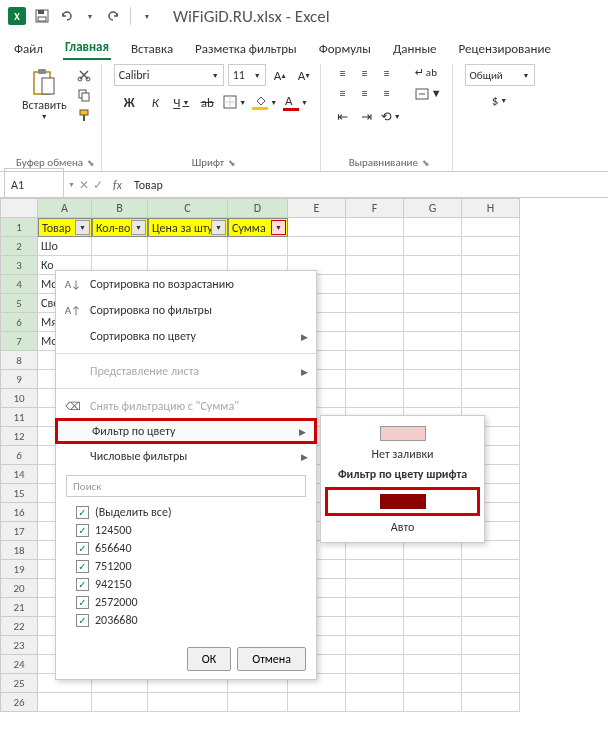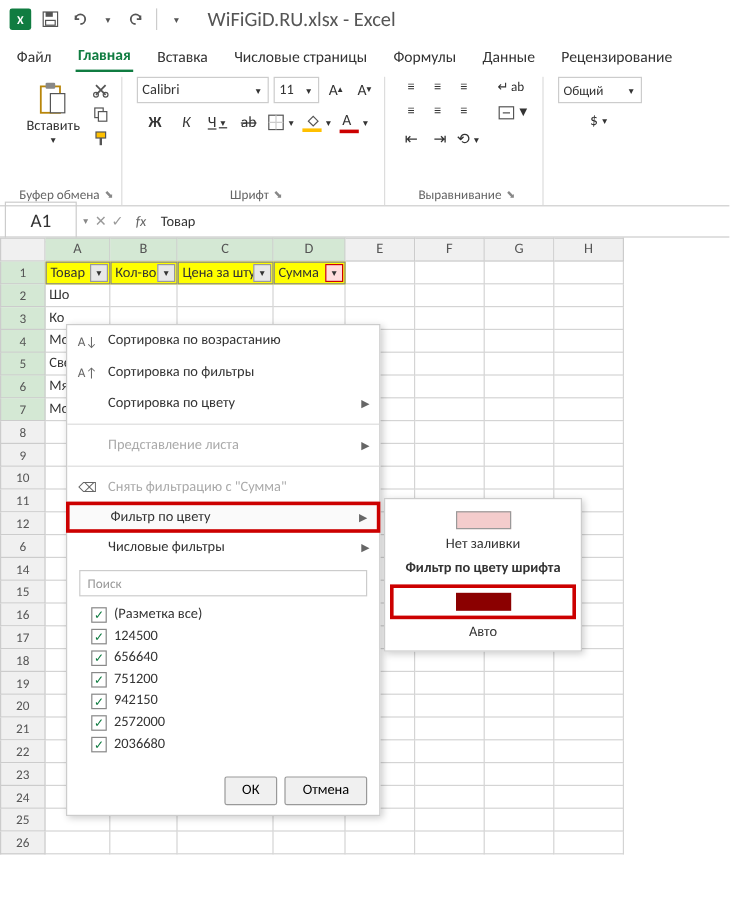--- a/index.html
+++ b/index.html
@@ -31,21 +31,21 @@
 .underl { text-decoration: underline; }
 .strike { text-decoration: line-through; }
 .color-box { border-bottom: 3px solid #ffc000; padding: 0 2px; width: 16px; }
 .color-box2 { border-bottom: 3px solid #c00; padding: 0 2px; width: 16px; }
 .align-grid { display: grid; grid-template-columns: repeat(3, 20px); gap: 2px; margin-bottom: 4px; }
 .align-cell { width: 20px; height: 18px; display: flex; align-items: center; justify-content: center; }
 .align-bot { display: flex; gap: 4px; align-items: center; }
 .wrap-btn { display: flex; align-items: center; gap: 2px; font-size: 11px; padding: 2px 4px; }
 .numfmt { width: 70px; height: 22px; border: 1px solid #ccc; display: flex; align-items: center; justify-content: space-between; padding: 0 4px; font-size: 11px; margin-bottom: 4px; }
 .formulabar { height: 26px; display: flex; align-items: center; border-bottom: 1px solid #ccc; }
-.namebox { width: 60px; height: 22px; border: 1px solid #ccc; margin: 0 4px; padding: 16px 6px; display: flex; align-items: center; font-size: 16px; justify-content: center; }
+.namebox { width: 60px; height: 22px; border: 1px solid #ccc; margin: 0 4px; padding: 16px 6px; display: flex; align-items: center; font-size: 12px; }
 .fx-btns { display: flex; gap: 4px; padding: 0 4px; color: #999; }
 .fx-lbl { font-style: italic; padding: 0 6px; color: #666; }
 .fx-input { flex: 1; padding: 0 6px; font-size: 12px; }
 .grid { position: relative; }
 .colheads { display: flex; height: 20px; }
 .rowhead-corner { width: 38px; border: 1px solid #ccc; background: #f0f0f0; }
 .colh { border: 1px solid #ccc; border-left: none; background: #f0f0f0; display: flex; align-items: center; justify-content: center; font-size: 12px; color: #555; }
 .colh.sel { background: #d4e8d4; }
 .row { display: flex; height: 19px; }
 .rowh { width: 38px; border: 1px solid #ccc; border-top: none; background: #f0f0f0; display: flex; align-items: center; justify-content: center; font-size: 11px; color: #555; }
@@ -102,21 +102,21 @@
   </div>
   <div class="qat-sep"></div>
   <div class="qat-dd" style="font-size:7px;">▼</div>
   <div class="title">WiFiGiD.RU.xlsx - Excel</div>
 </div>
 
 <div class="menubar">
   <div class="menu-item">Файл</div>
   <div class="menu-item active">Главная</div>
   <div class="menu-item">Вставка</div>
-  <div class="menu-item">Числовые страницы</div>
+  <div class="menu-item">Разметка фильтры</div>
   <div class="menu-item">Формулы</div>
   <div class="menu-item">Данные</div>
   <div class="menu-item">Рецензирование</div>
 </div>
 
 <div class="ribbon">
   <div class="rgroup">
     <div class="paste-box">
       <div class="paste-big">
         <div class="paste-ico">
@@ -602,21 +602,21 @@
     <span class="ico"></span>
     <span>Числовые фильтры</span>
     <span class="arr">▶</span>
   </div>
   <div class="search-box">
       <span>Поиск</span>
     </div>
   <div class="check-list">
     <div class="chk-item">
         <div class="chk">✓</div>
-        <span>(Разметка все)</span>
+        <span>(Выделить все)</span>
       </div>
     <div id="chk-values">
         <div class="chk-item">
           <div class="chk">✓</div>
           <span>124500</span>
         </div>
         <div class="chk-item">
           <div class="chk">✓</div>
           <span>656640</span>
         </div>

